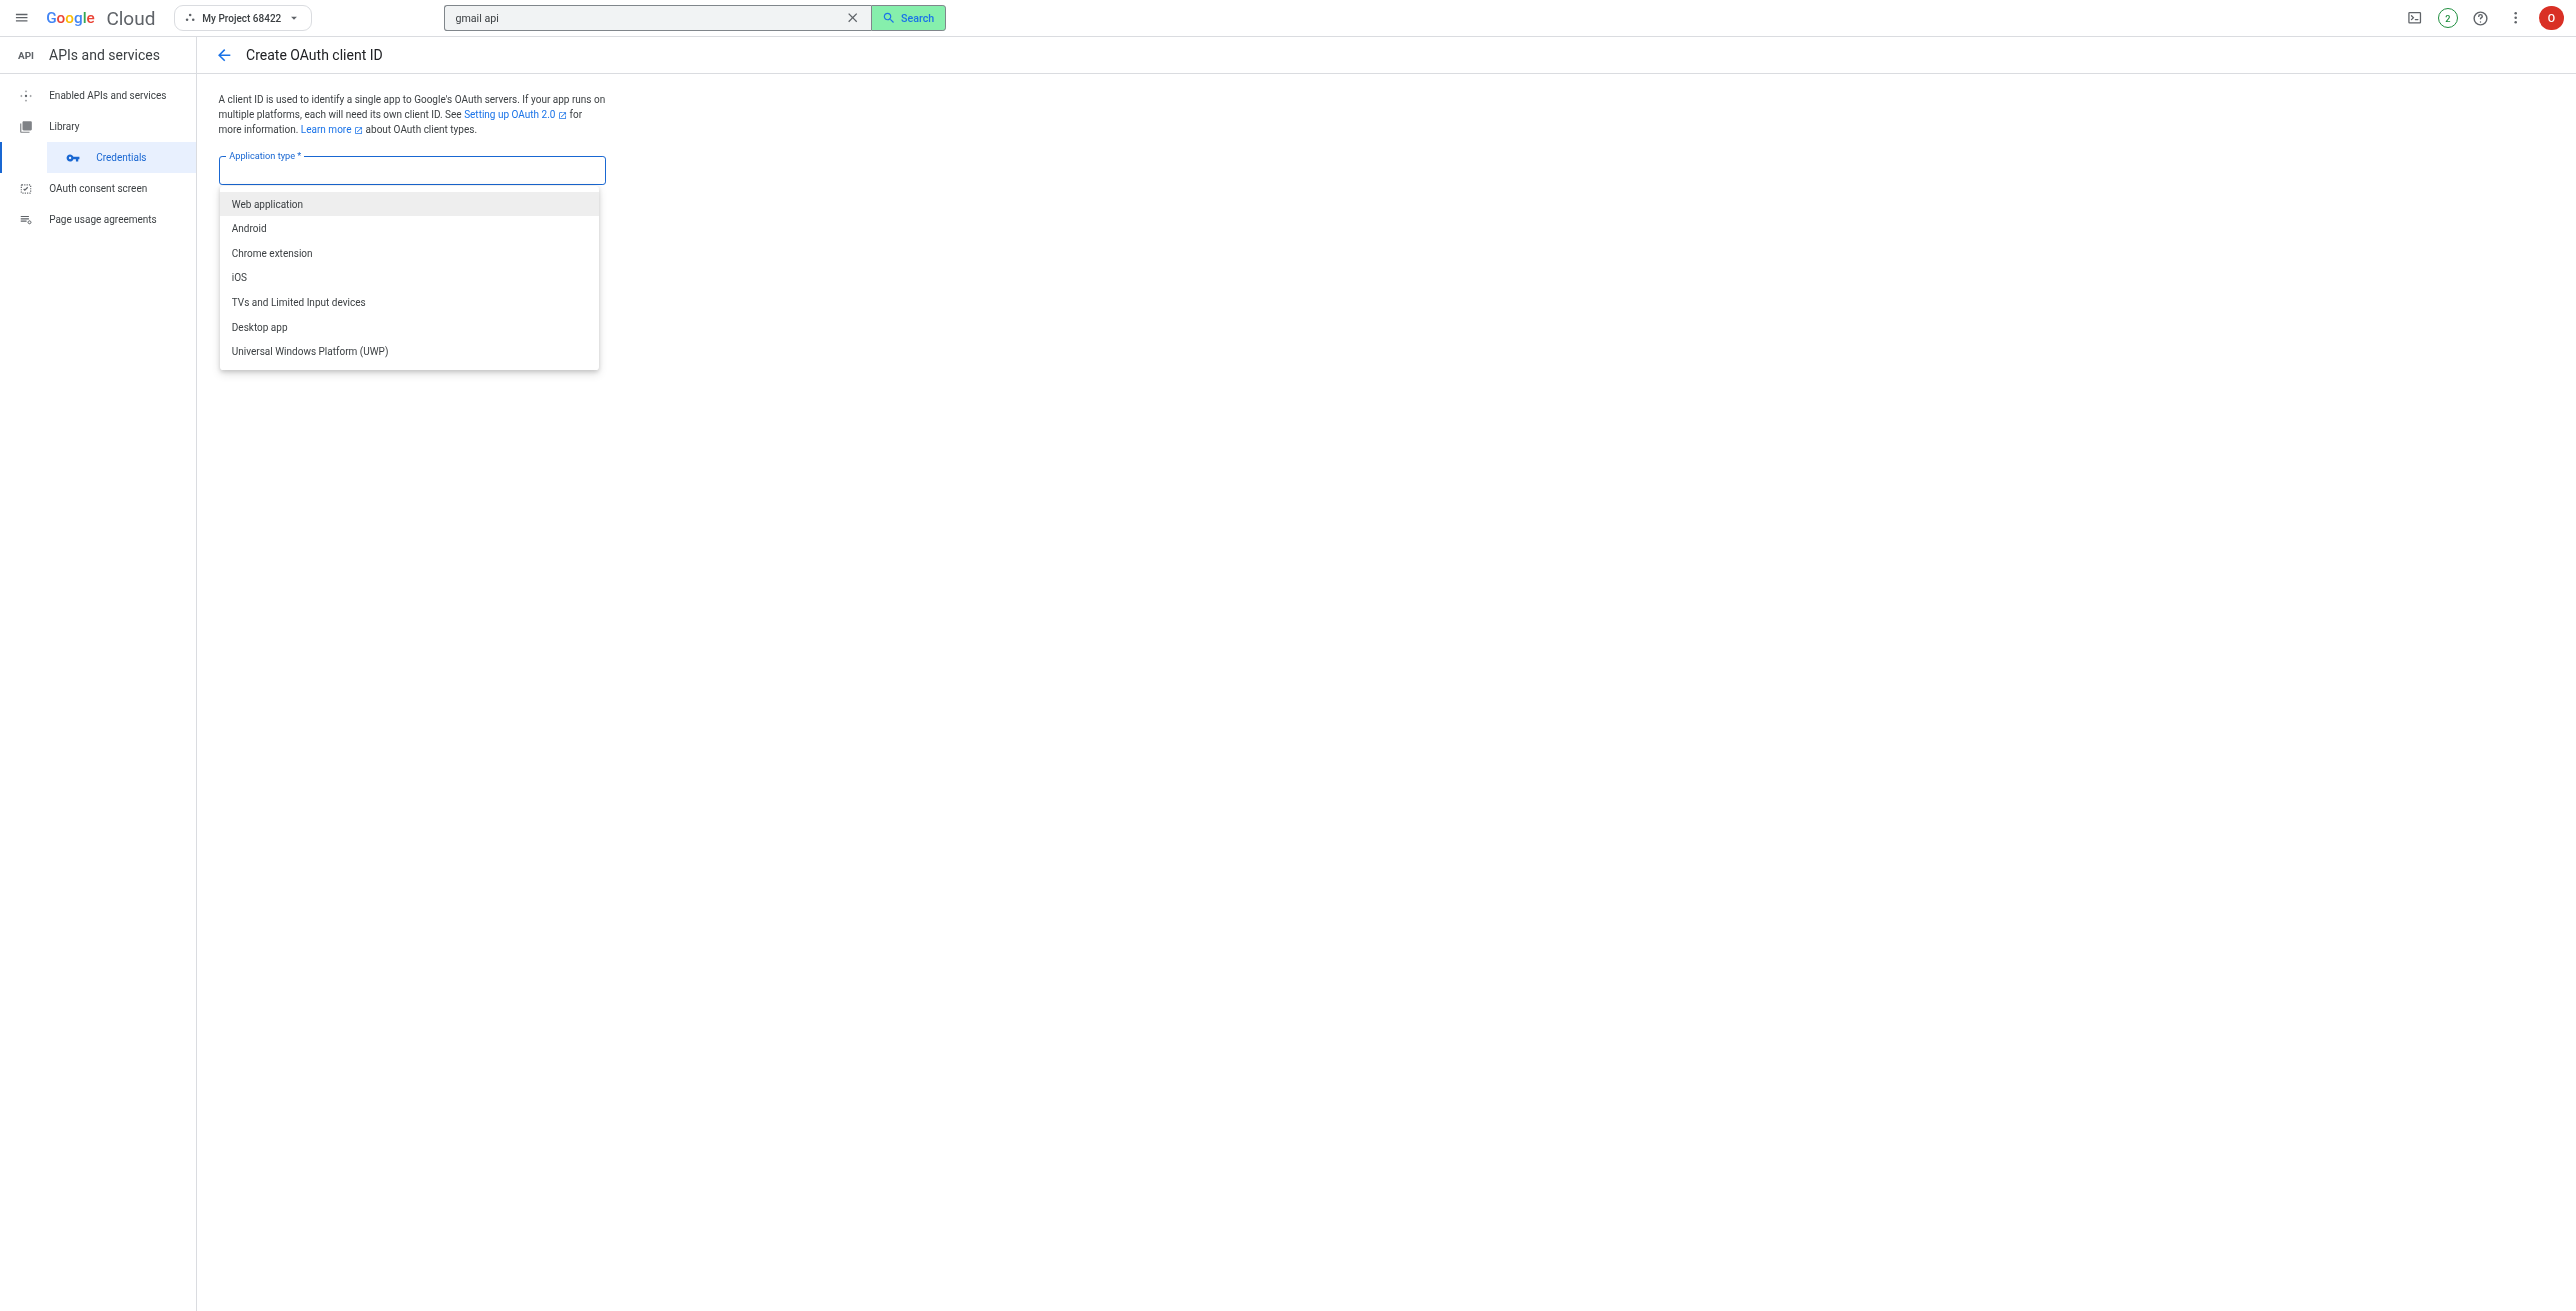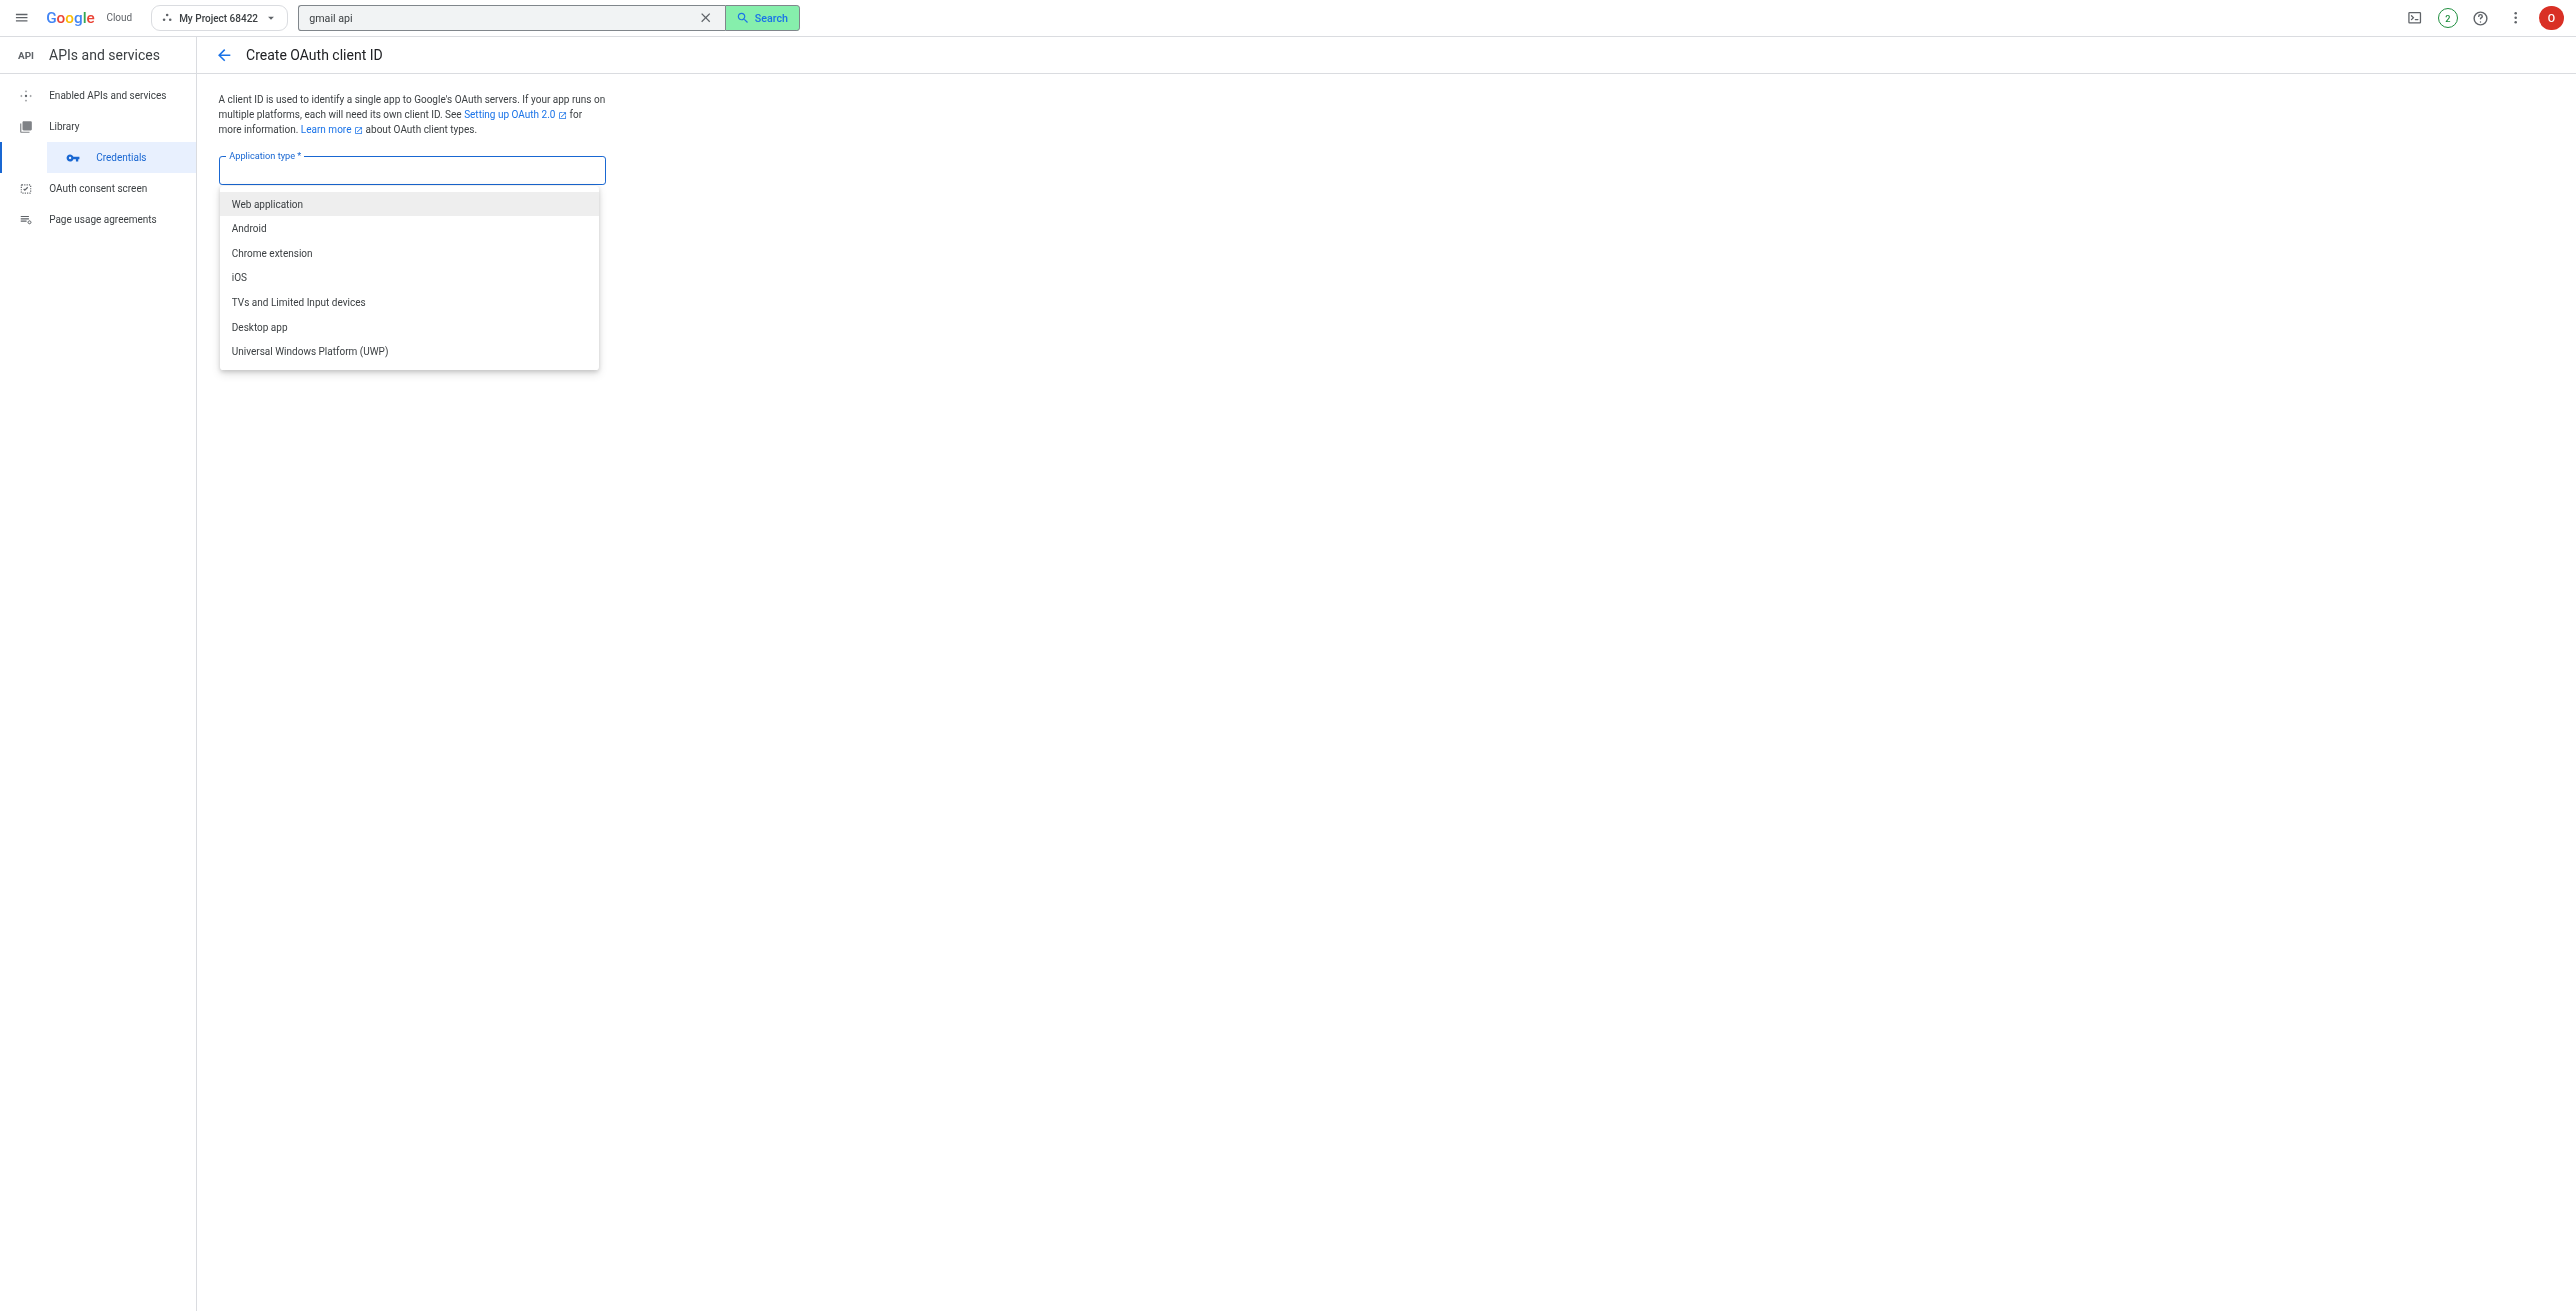--- a/index.html
+++ b/index.html
@@ -31,21 +31,21 @@
       cursor: pointer;
       border-radius: 50%;
     }
     .logo {
       display: flex;
       align-items: center;
       gap: 3.1px;
       cursor: pointer;
     }
     .logo-text {
-      font-size: 10px;
+      font-size: 19px;
       color: #5f6368;
       font-weight: 400;
     }
     .project-picker {
       height: 26px;
       border: 0.8px solid #dadce0;
       border-radius: 9px;
       display: flex;
       align-items: center;
       padding: 0 9.2px;
@@ -54,20 +54,21 @@
       margin-left: 9.2px;
       background: #fff;
     }
     .project-picker-text {
       font-size: 10px;
       color: #3c4043;
       font-weight: 500;
     }
     .search-container {
       display: flex;
+      margin-left: 123px;
       height: 26px;
     }
     .search-box {
       width: 427px;
       background: #f1f3f4;
       border: 0.8px solid #80868b;
       border-right: none;
       border-radius: 3.1px 0 0 3.1px;
       display: flex;
       align-items: center;

